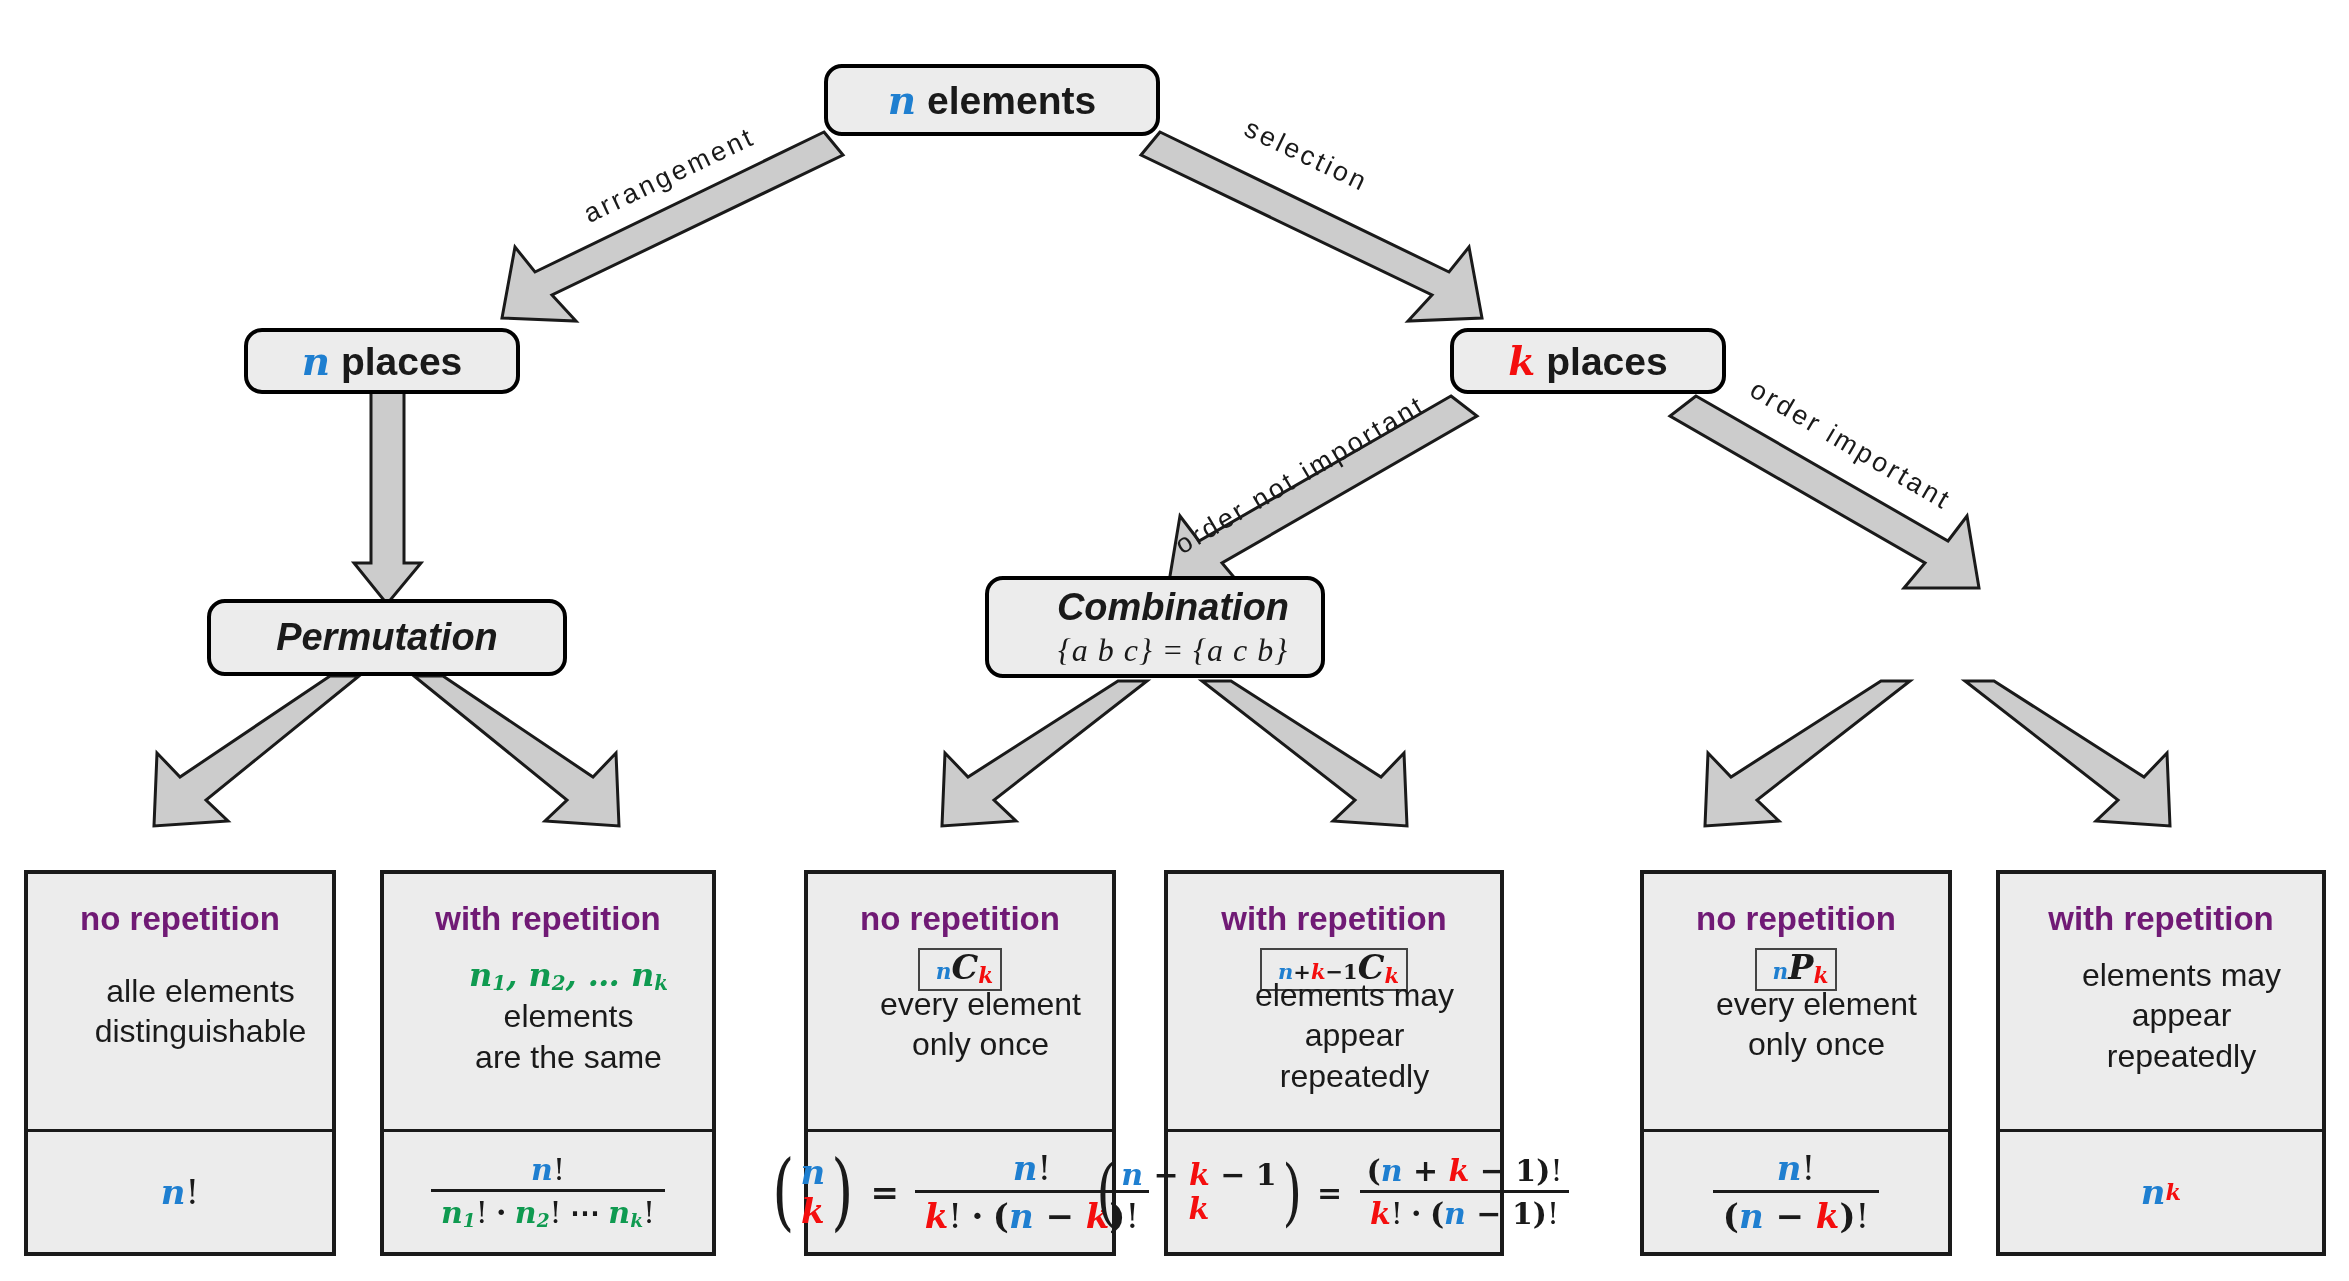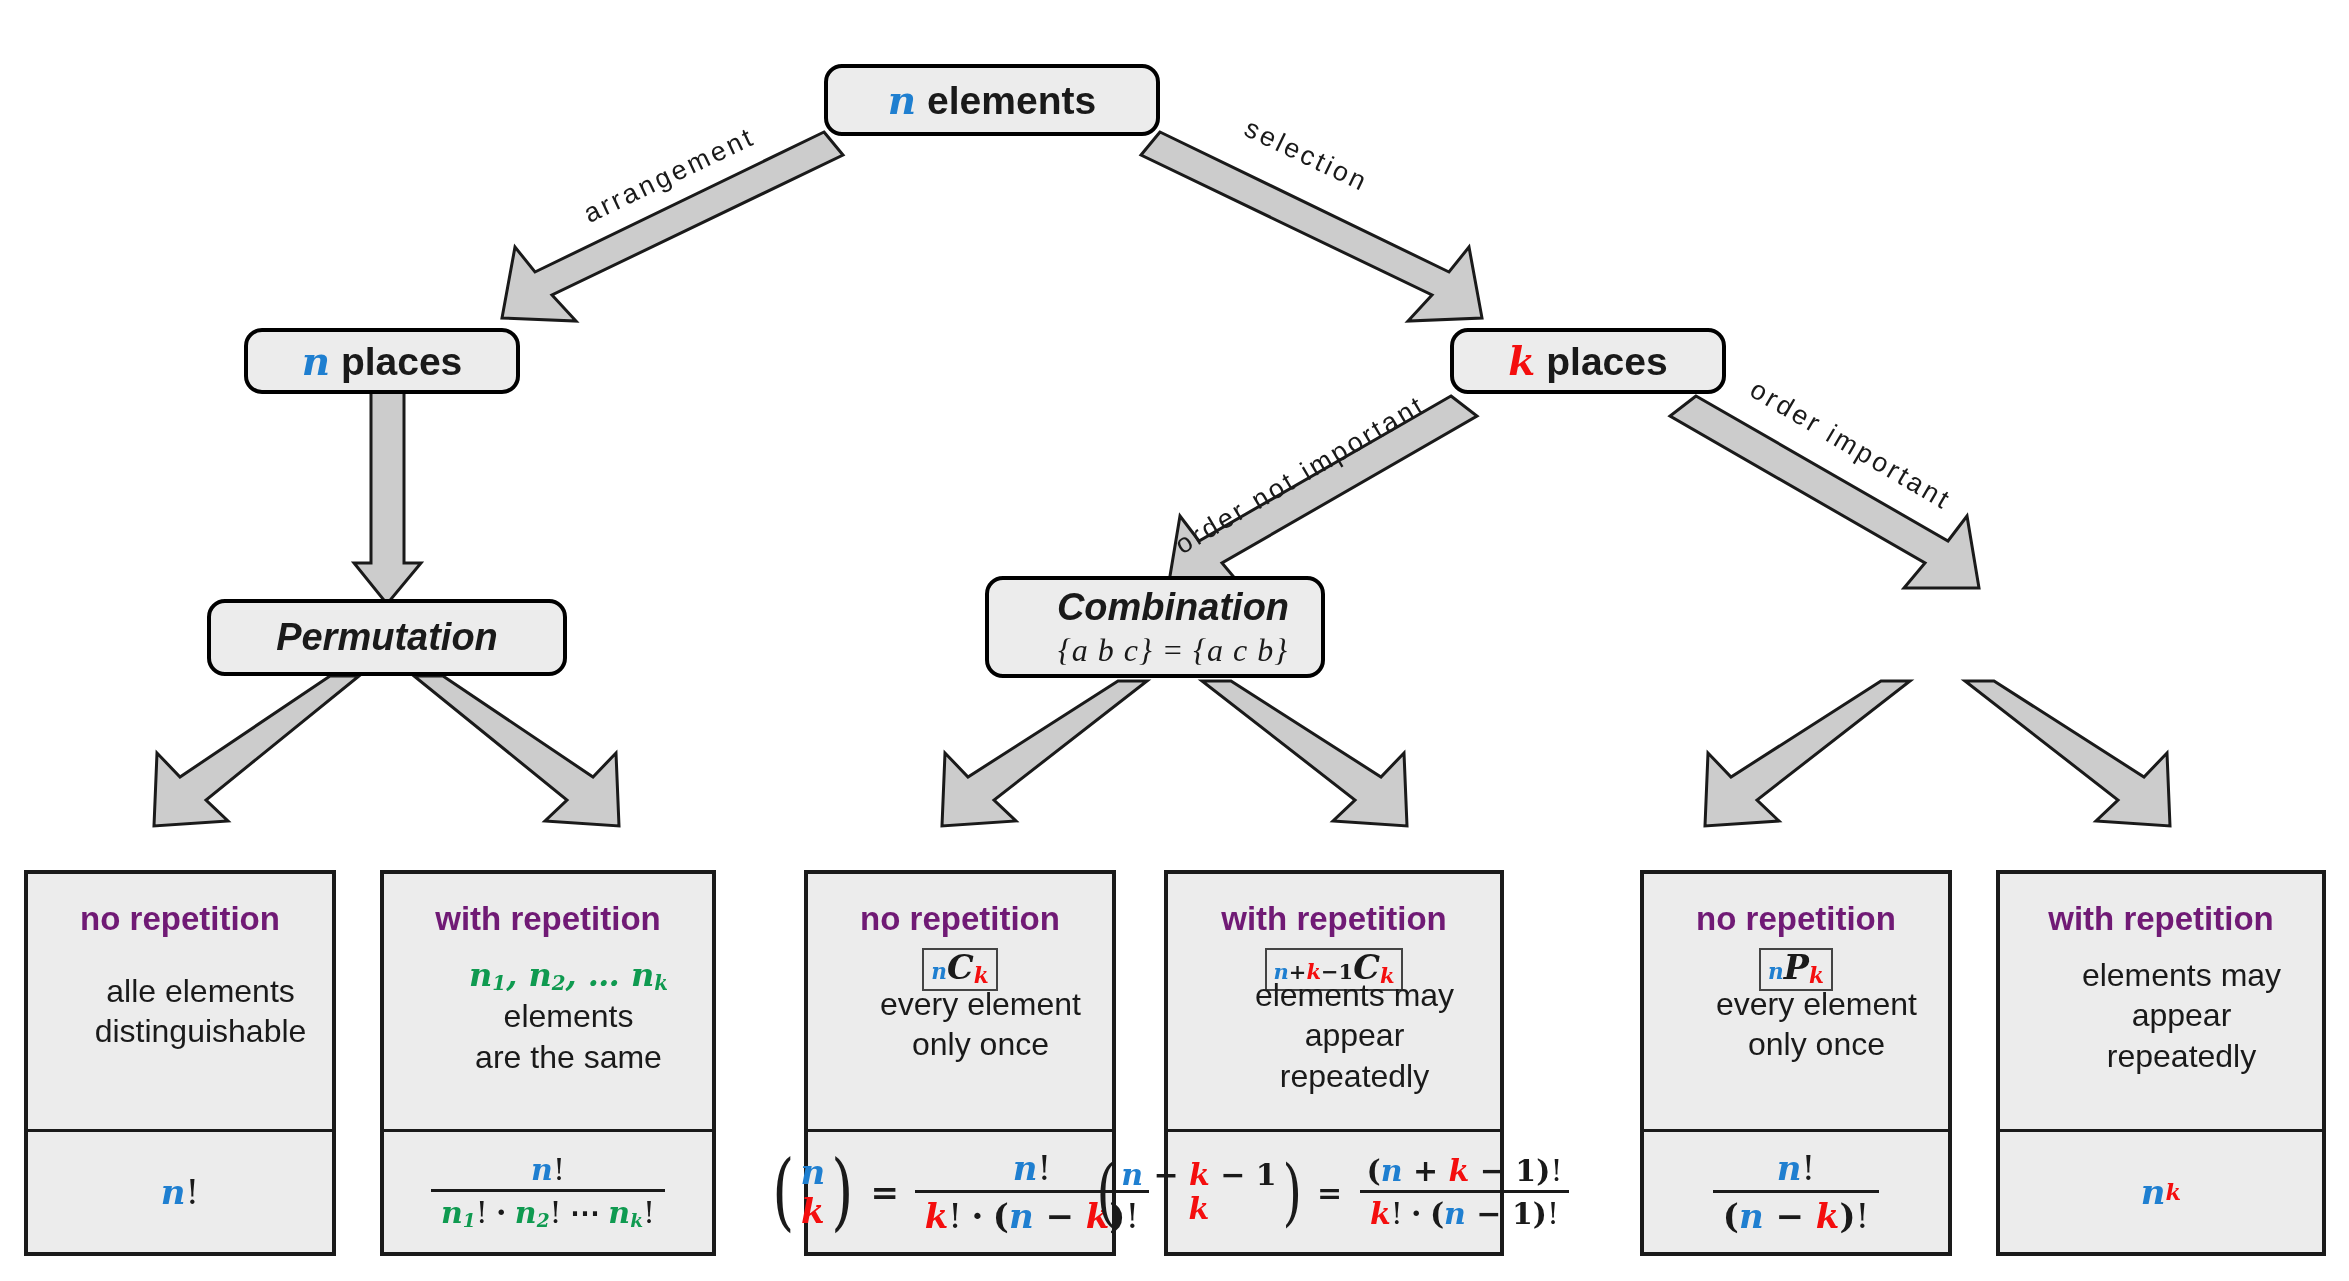--- a/index.html
+++ b/index.html
@@ -101,21 +101,21 @@
     padding: 0 8px;
     margin-left: 41px;
   }
   .leaf .desc.has-sym {
     transform: translateY(-22%);
   }
   .symbox {
     display: inline-block;
     border: 2px solid #444;
     background: #ececec;
-    padding: 1px 7px 3px 7px;
+    padding: 1px 7px 3px 16px;
     margin-top: 10px;
     line-height: 1;
   }
 
   
   .m {
     font-family: "DejaVu Serif", "Liberation Serif", serif;
     font-style: italic;
     font-weight: bold;
   }

